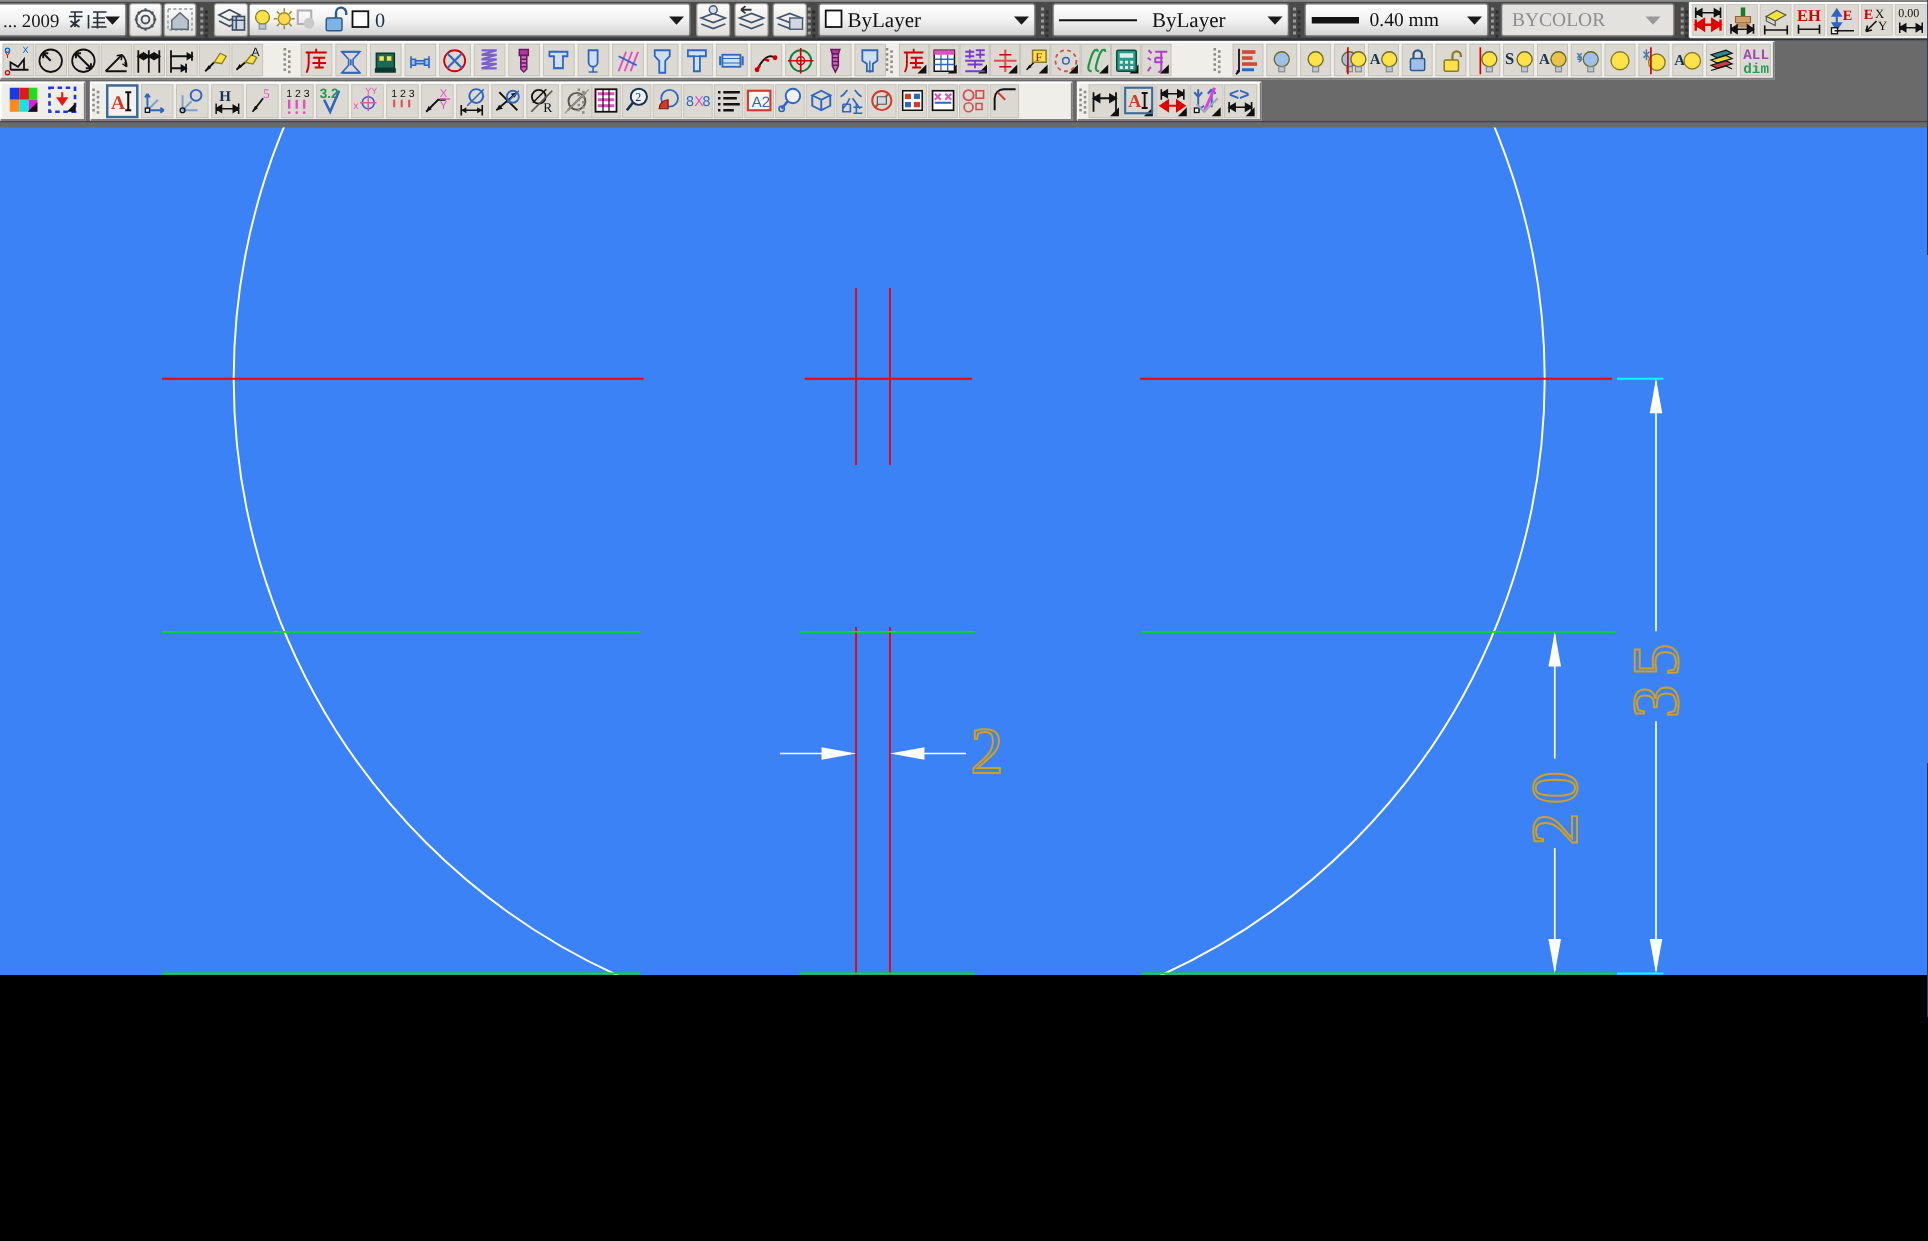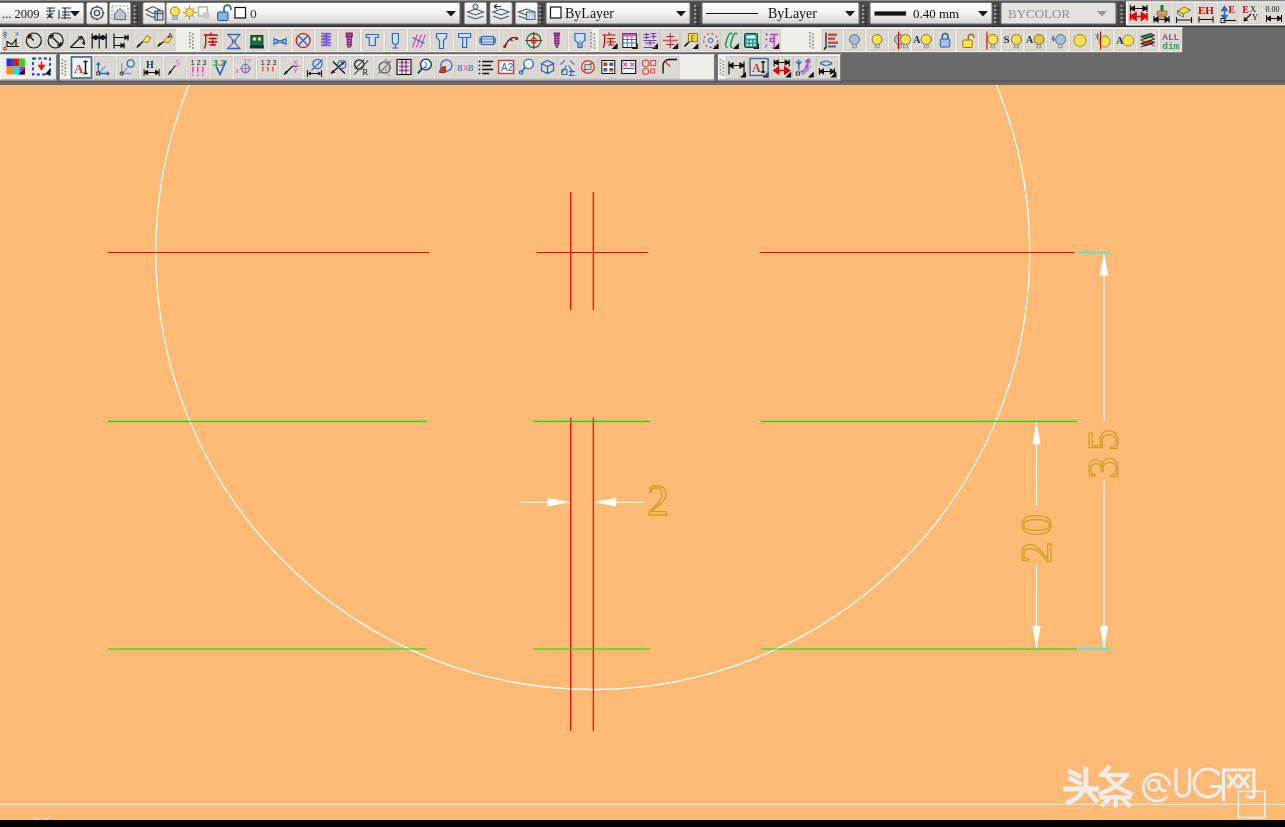--- a/index.html
+++ b/index.html
@@ -1,15 +1,15 @@
 <!DOCTYPE html>
 <html><head><meta charset="utf-8">
 <style>
 html,body{margin:0;padding:0;background:#000;}
-#root{position:relative;width:1285px;height:820px;overflow:hidden;background:#fdba74;font-family:"Liberation Sans",sans-serif;}
+#root{position:relative;width:1285px;height:650px;overflow:hidden;background:#3b82f6;font-family:"Liberation Sans",sans-serif;}
 .abs{position:absolute;}
 </style></head>
 <body>
 <div id="root">
 <svg class="abs" style="left:0;top:0" width="1285" height="85" viewBox="0 0 1285 85">
 <defs>
 <linearGradient id="cg" x1="0" y1="0" x2="0" y2="1">
  <stop offset="0" stop-color="#ffffff"></stop>
           <stop offset="0.5" stop-color="#f2f2f2"></stop>
           <stop offset="1" stop-color="#d2d2d2"></stop>

